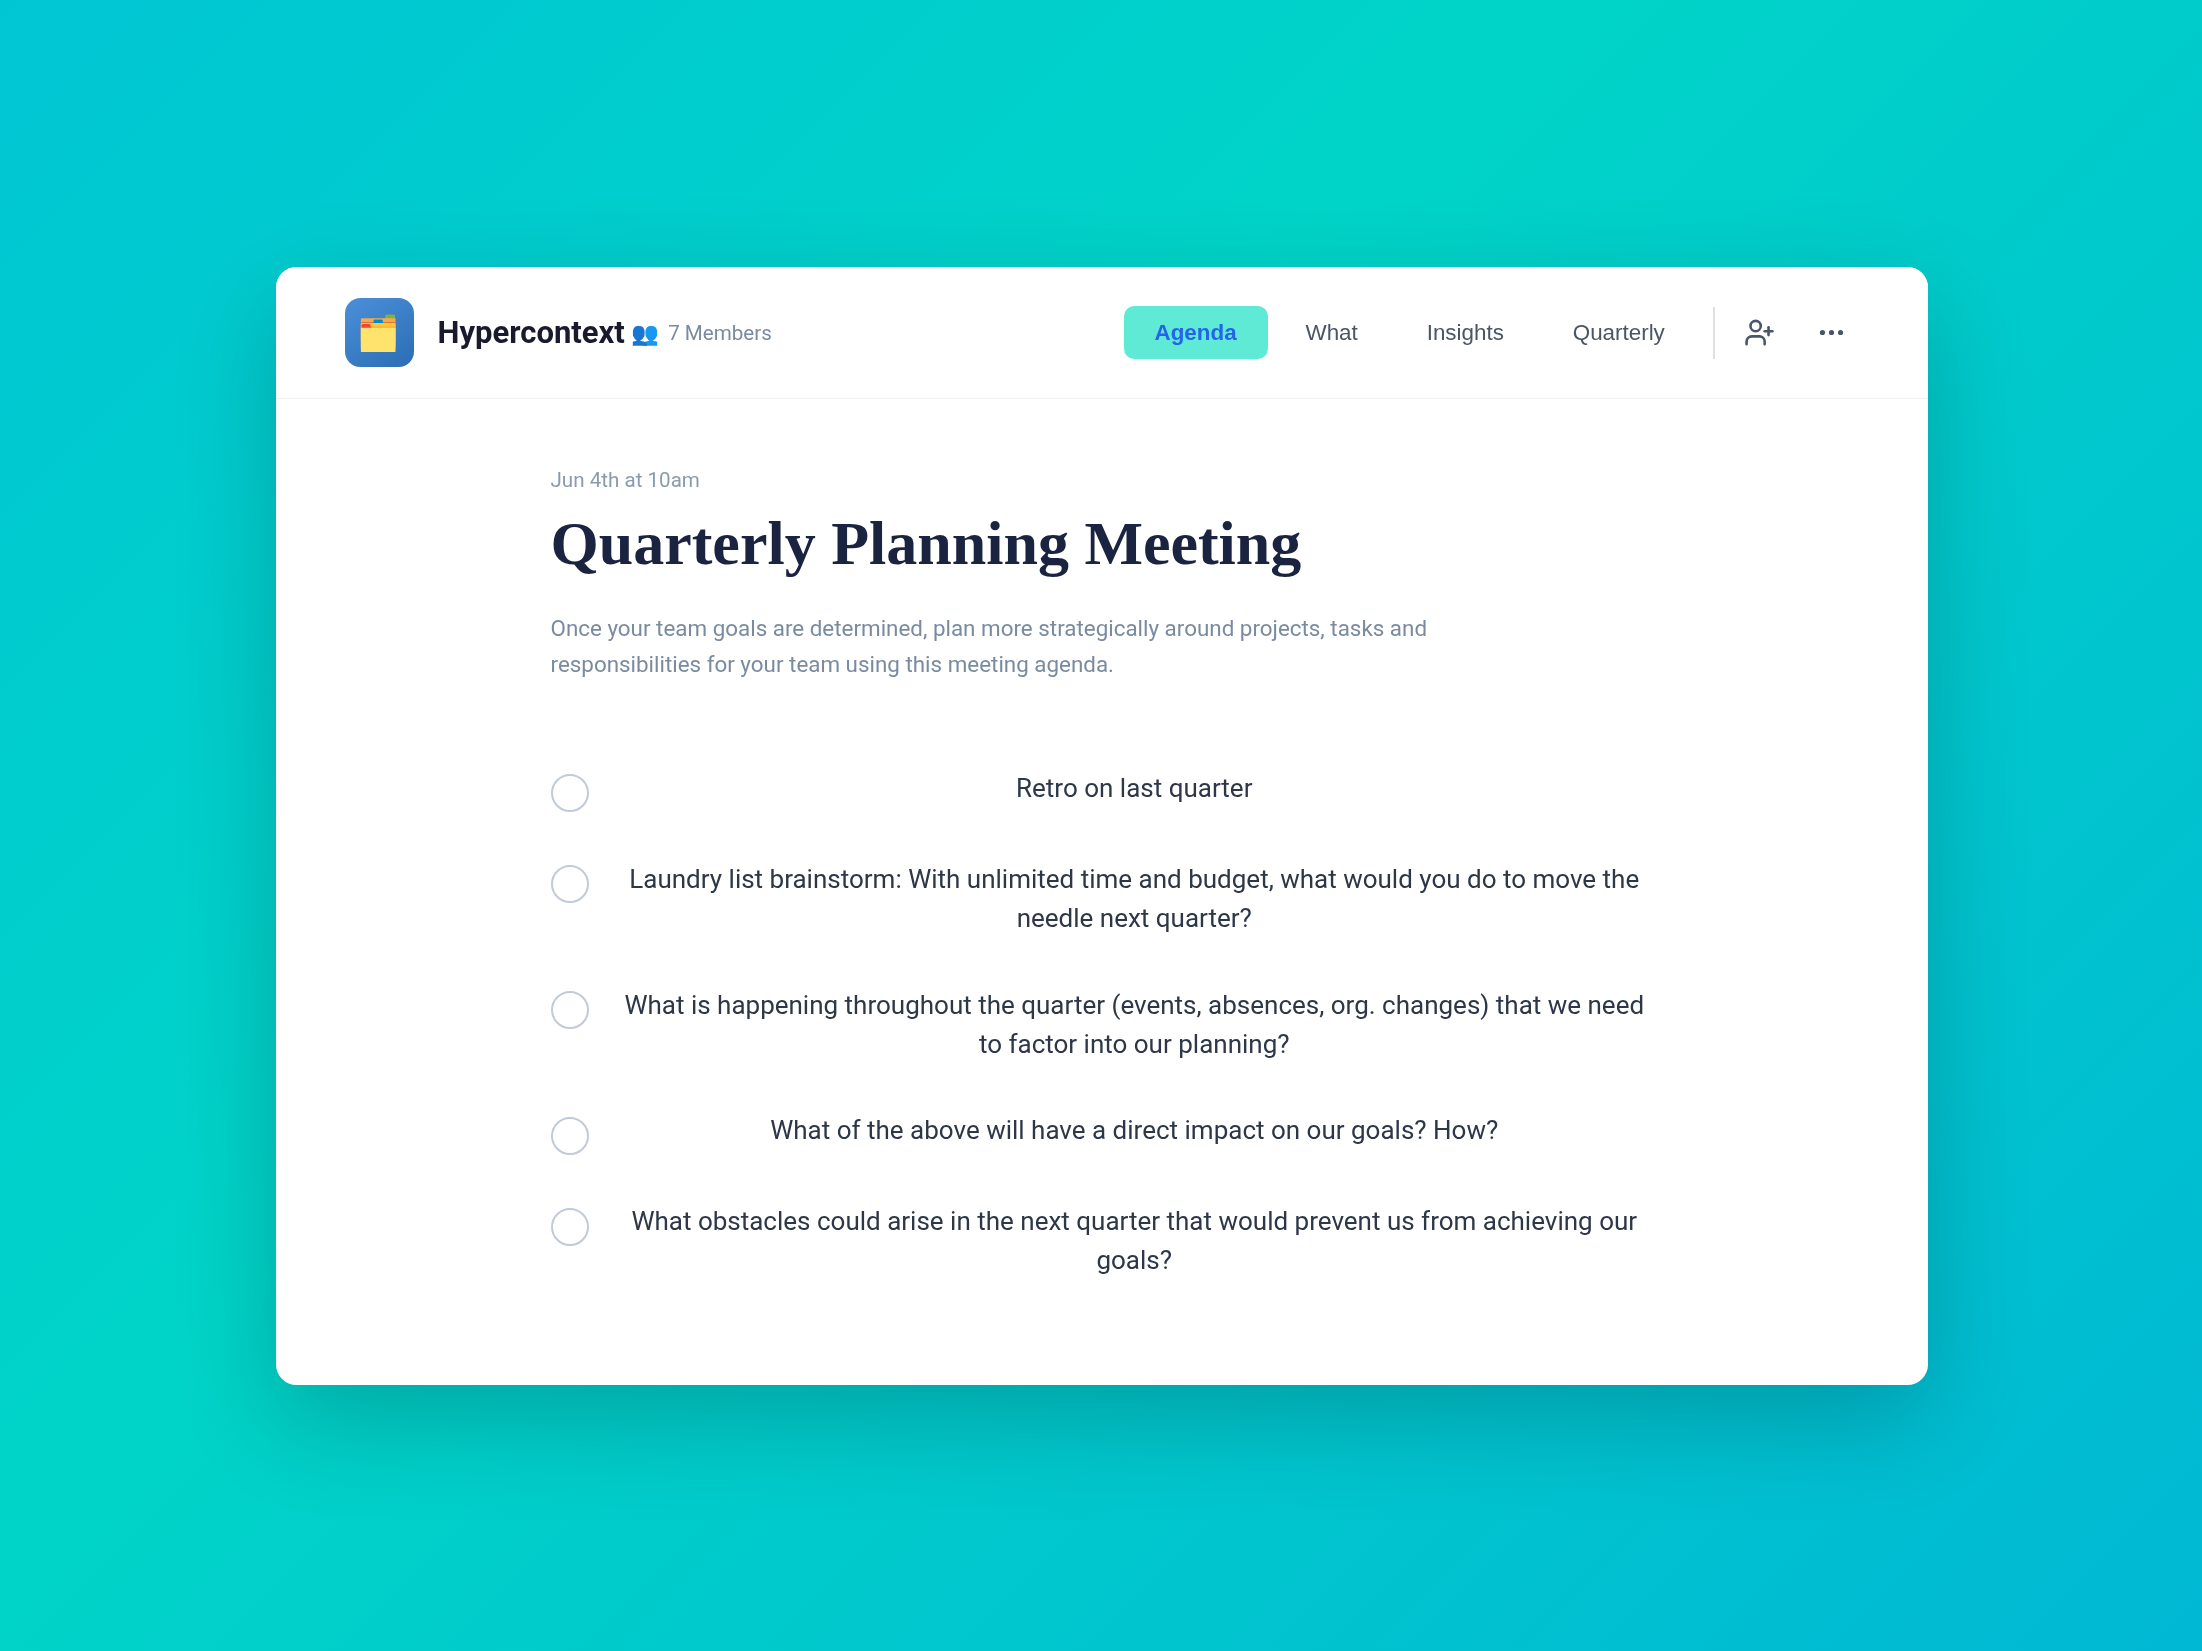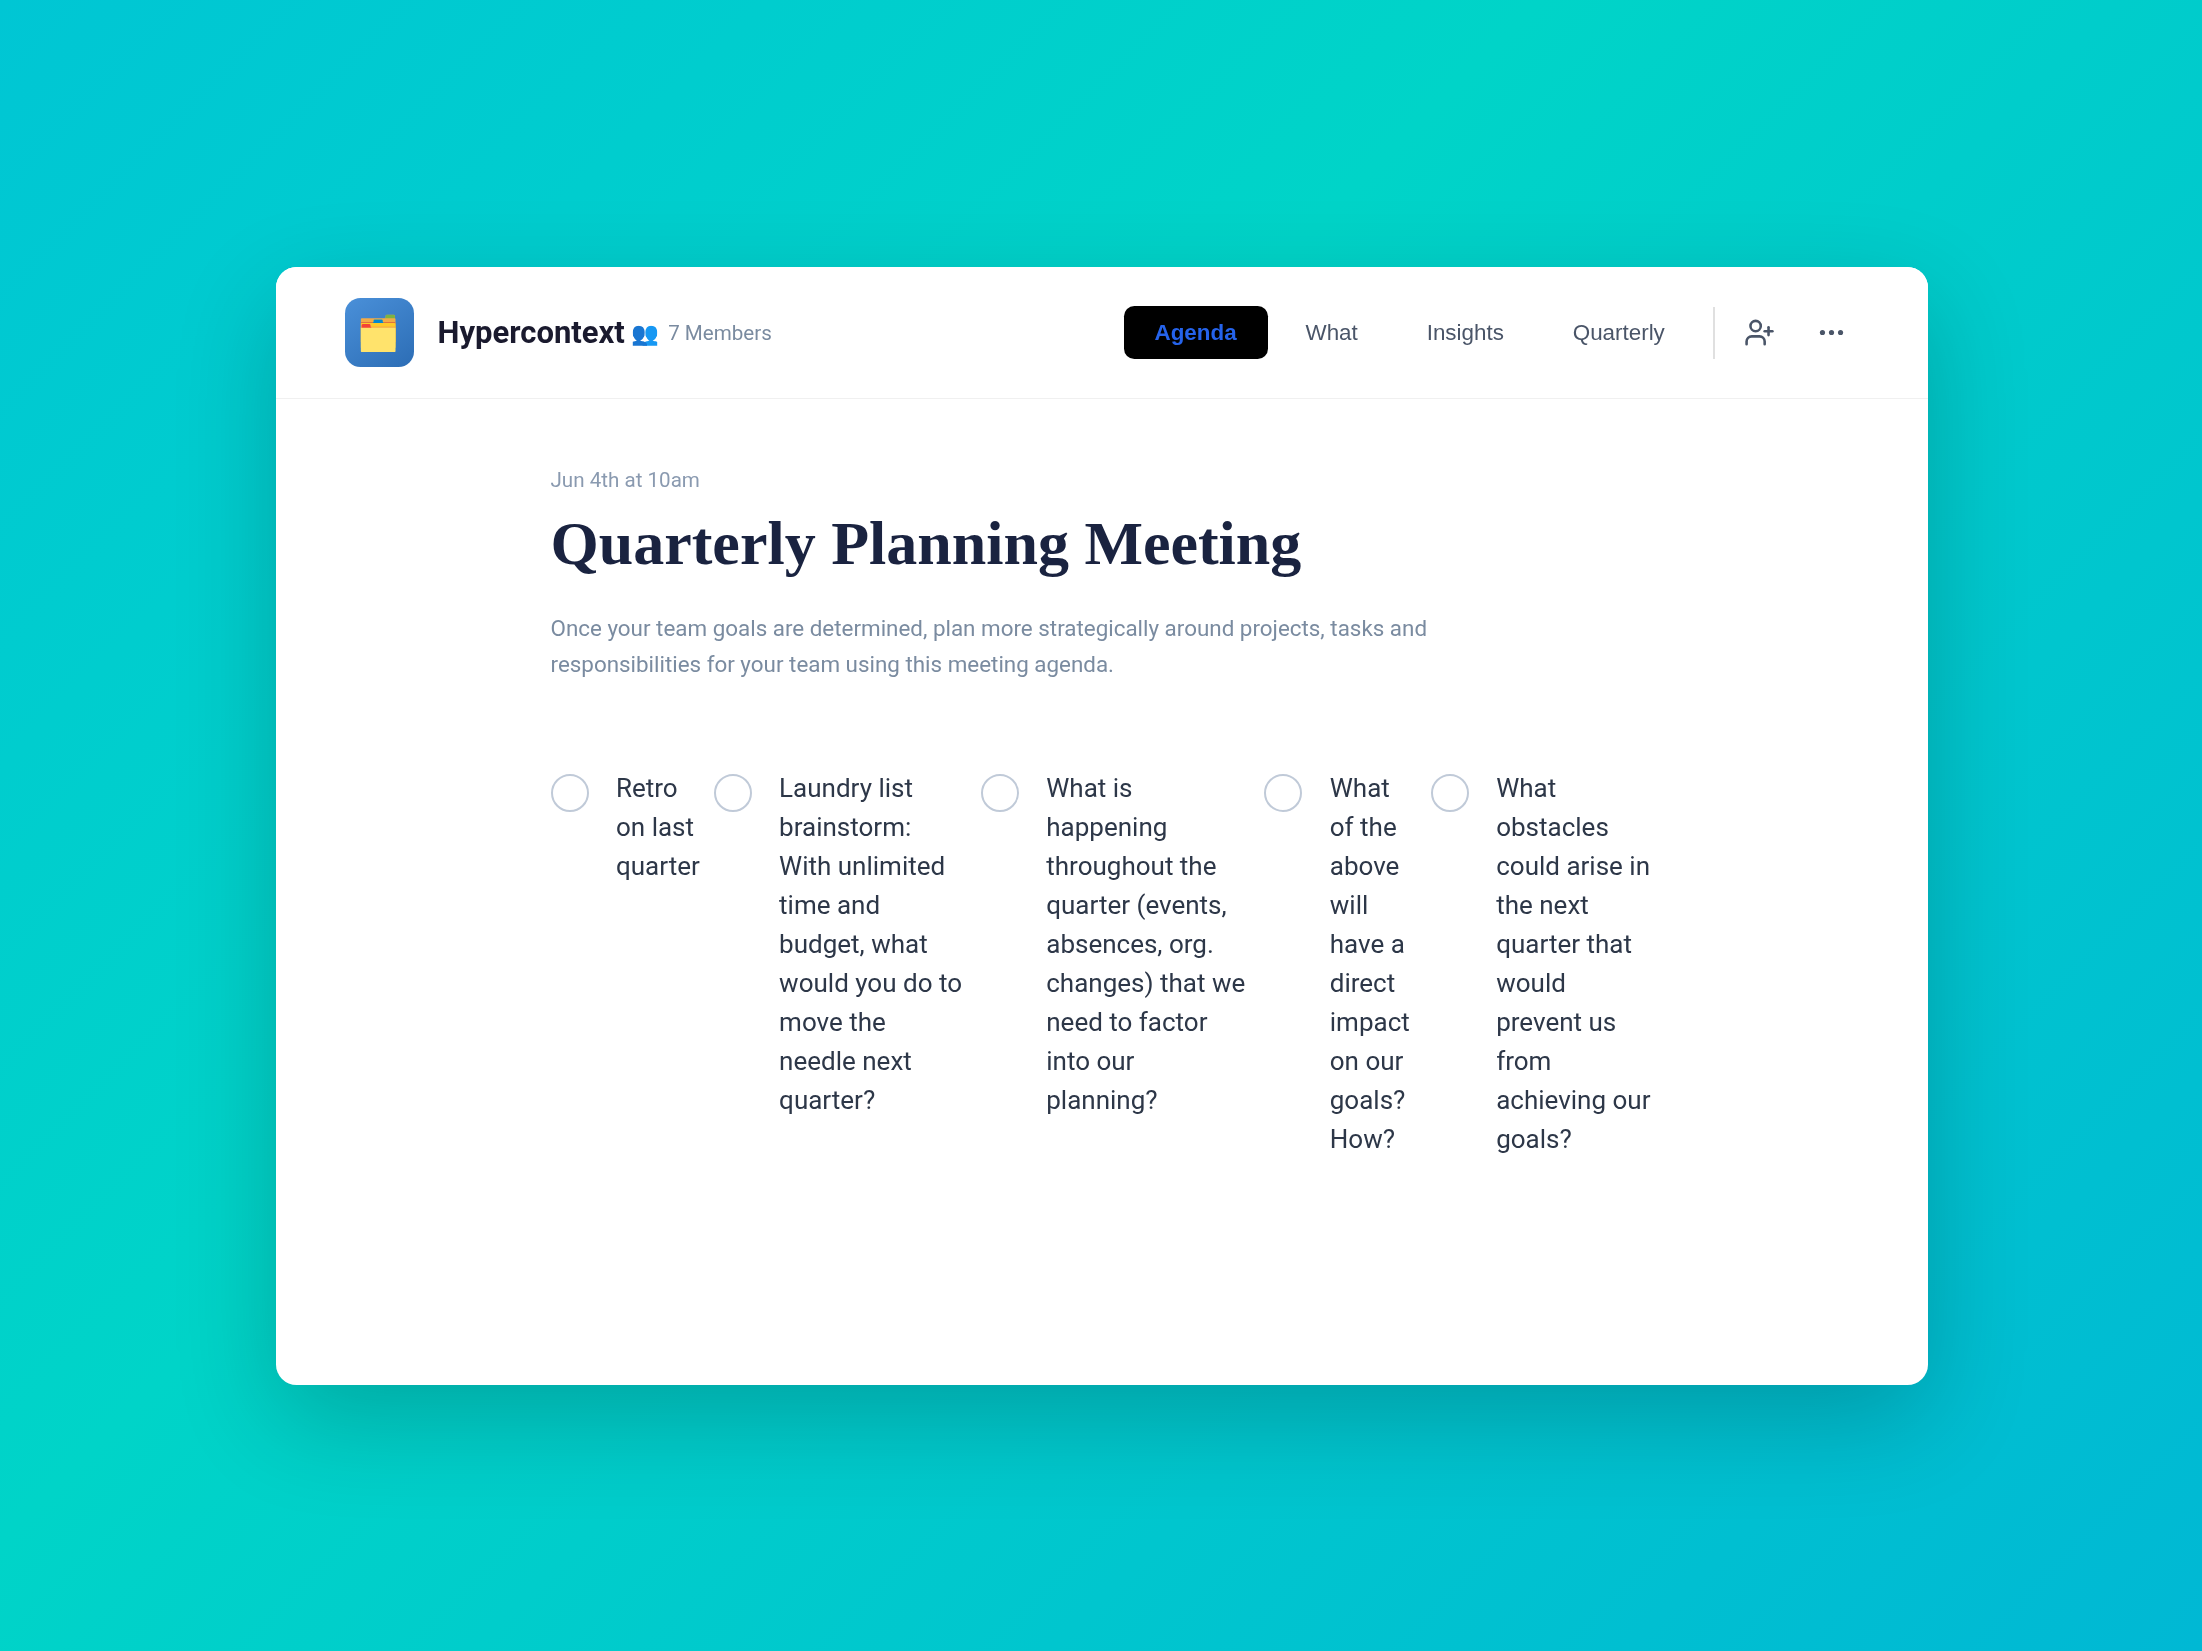--- a/index.html
+++ b/index.html
@@ -93,21 +93,21 @@
       font-size: 22.4px;
       font-weight: 500;
       cursor: pointer;
       color: #4a5568;
       background: transparent;
       border: none;
       transition: background 0.2s;
     }
 
     .nav-tab.active {
-      background: #000000;
+      background: #5eead4;
       color: #2563eb;
       font-weight: 600;
     }
 
     .header-divider {
       width: 1.7px;
       height: 52px;
       background: #e0e0e0;
       margin: 0 17px;
     }
@@ -158,22 +158,23 @@
     .meeting-description {
       font-size: 22.4px;
       color: #7a8ba0;
       line-height: 1.6;
       margin-bottom: 69px;
       max-width: 1032px;
     }
 
     .agenda-list {
       display: flex;
-      flex-direction: row;
+      flex-direction: column;
       gap: 13.8px;
+      text-align: center;
     }
 
     .agenda-item {
       display: flex;
       align-items: flex-start;
       gap: 27.5px;
       padding: 17px 0;
     }
 
     .agenda-checkbox {

